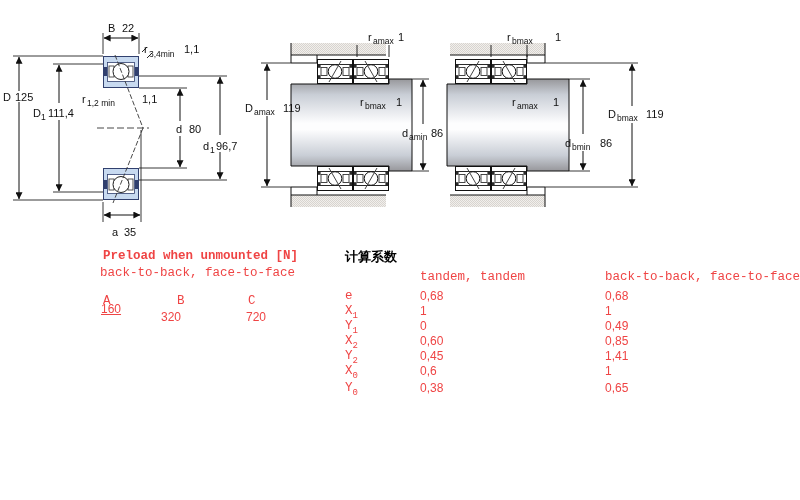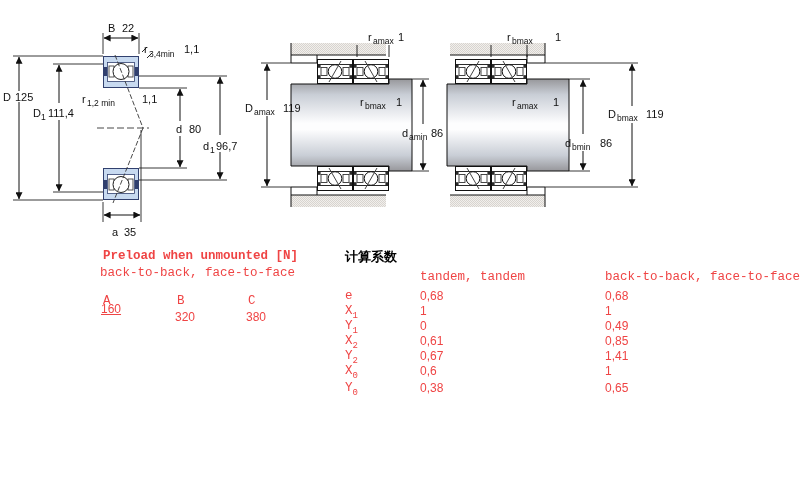--- a/index.html
+++ b/index.html
@@ -259,22 +259,22 @@
   </g>
 </svg>
 
 <div>
   <div class="abs serif bold" style="left:103px;top:249px;">Preload when unmounted [N]</div>
   <div class="abs serif" style="left:100px;top:266px;">back-to-back, face-to-face</div>
   <div class="abs serif" style="left:103px;top:294px;">A</div>
   <div class="abs serif" style="left:177px;top:294px;">B</div>
   <div class="abs serif" style="left:248px;top:294px;">C</div>
   <div class="abs sans-val" style="left:101px;top:302px;text-decoration:underline;">160</div>
-  <div class="abs sans-val" style="left:175px;top:310px;">320</div>
-  <div class="abs sans-val" style="left:246px;top:310px;">380</div>
+  <div class="abs sans-val" style="left:161px;top:310px;">320</div>
+  <div class="abs sans-val" style="left:246px;top:310px;">720</div>
 </div>
 
 <div>
   <div class="abs cjk" style="left:345px;top:248px;text-align:right;">计算系数</div>
   <div class="abs serif" style="left:420px;top:270px;">tandem, tandem</div>
   <div class="abs serif" style="left:605px;top:270px;">back-to-back, face-to-face</div>
 
   <div class="frow" style="top:289px;">
     <span class="lb serif"><span>e</span><sub></sub></span>
     <span class="v1 sans-val">0,68</span>
@@ -285,26 +285,26 @@
     <span class="v1 sans-val">1</span>
     <span class="v2 sans-val">1</span>
   </div>
   <div class="frow" style="top:319px;">
     <span class="lb serif"><span>Y</span><sub>1</sub></span>
     <span class="v1 sans-val">0</span>
     <span class="v2 sans-val">0,49</span>
   </div>
   <div class="frow" style="top:334px;">
     <span class="lb serif"><span>X</span><sub>2</sub></span>
-    <span class="v1 sans-val">0,61</span>
+    <span class="v1 sans-val">0,60</span>
     <span class="v2 sans-val">0,85</span>
   </div>
   <div class="frow" style="top:349px;">
     <span class="lb serif"><span>Y</span><sub>2</sub></span>
-    <span class="v1 sans-val">0,67</span>
+    <span class="v1 sans-val">0,45</span>
     <span class="v2 sans-val">1,41</span>
   </div>
   <div class="frow" style="top:364px;">
     <span class="lb serif"><span>X</span><sub>0</sub></span>
     <span class="v1 sans-val">0,6</span>
     <span class="v2 sans-val">1</span>
   </div>
   <div class="frow" style="top:381px;">
     <span class="lb serif"><span>Y</span><sub>0</sub></span>
     <span class="v1 sans-val">0,38</span>

